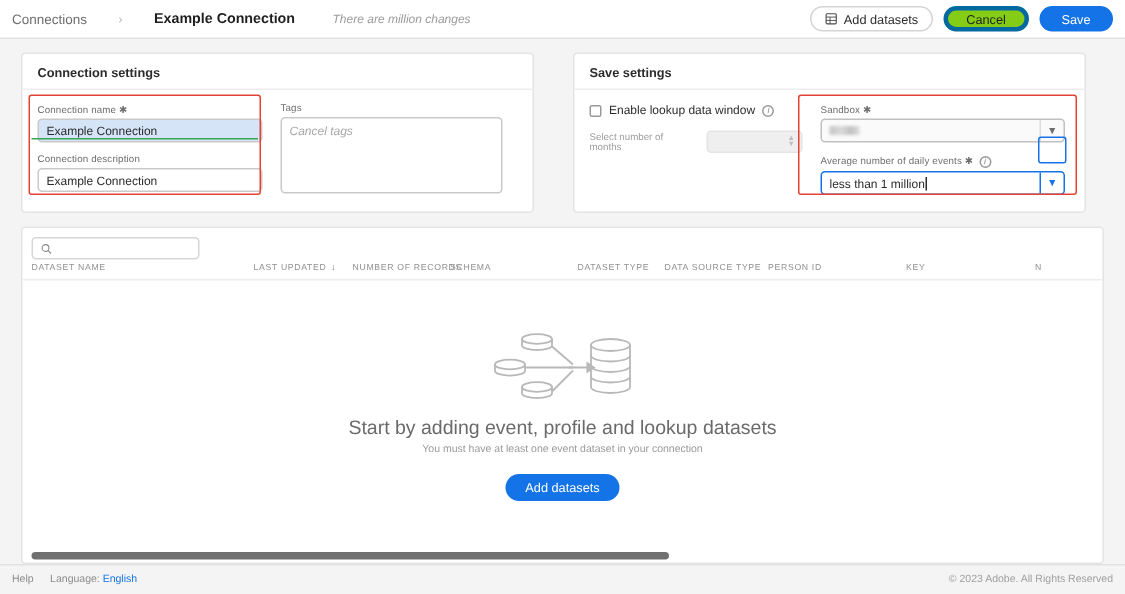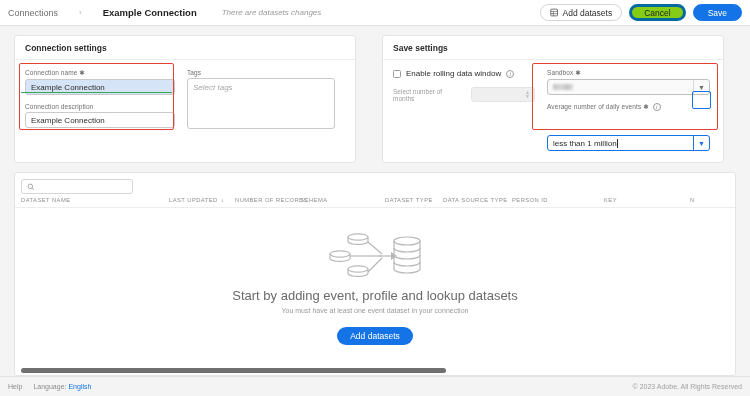--- a/index.html
+++ b/index.html
@@ -133,21 +133,21 @@
 </head>
 <body>
 
 <div class="app">
 
   <div class="header">
     <div class="breadcrumb">
       <span class="bc-root">Connections</span>
       <span class="bc-sep">›</span>
       <span class="bc-current">Example Connection</span>
-      <span class="bc-note">There are datasets changes</span>
+      <span class="bc-note">There are million changes</span>
     </div>
 
     <div class="hdr-actions">
       <div class="btn btn-quiet">
         <span class="ic">
           <svg width="9" height="9" viewBox="0 0 12 12">
             <rect x="1" y="1.5" width="9" height="9" rx="1" fill="none" stroke="#4a4a4a" stroke-width="1"></rect>
             <line x1="1" y1="4.5" x2="10" y2="4.5" stroke="#4a4a4a" stroke-width="0.8"></line>
             <line x1="1" y1="7.5" x2="10" y2="7.5" stroke="#4a4a4a" stroke-width="0.8"></line>
             <line x1="4.5" y1="4.5" x2="4.5" y2="10.5" stroke="#4a4a4a" stroke-width="0.8"></line>
@@ -181,36 +181,36 @@
           <div class="tinput sel">Example Connection</div>
 
           <div class="spacer8"></div>
 
           <div class="flabel">Connection description</div>
           <div class="tinput">Example Connection</div>
         </div>
 
         <div class="fieldcol">
           <div class="flabel">Tags</div>
-          <div class="tarea">Select tags</div>
+          <div class="tarea">Cancel tags</div>
         </div>
 
         <div class="ann-red" style="left:4px; top:3px; width:155px; height:67px;"></div>
         <div class="ann-green" style="left:6px; top:32px; width:151px;"></div>
       </div>
     </div>
 
     <div class="panel">
       <div class="panel-hd">Save settings</div>
       <div class="panel-bd">
 
         <div class="fieldcol" style="width:142px;">
           <div class="chk-row">
             <span class="chkbox"></span>
-            <span>Enable rolling data window</span>
+            <span>Enable lookup data window</span>
             <span class="info-i">i</span>
           </div>
           <div class="stepper-row">
             <span class="stepper-lbl">Select number of months</span>
             <span class="stepper">
               <span class="arr" style="top:2px;">▲</span>
               <span class="arr" style="bottom:2px;">▼</span>
             </span>
           </div>
         </div>
@@ -225,21 +225,21 @@
             <span class="chev">▼</span>
           </div>
 
           <div class="spacer8"></div>
 
           <div class="flabel">
             <span>Average number of daily events</span>
             <span class="req">✱</span>
             <span class="info-i" style="margin-left:2px;">i</span>
           </div>
-          <div class="select" style="border-color:#1473e6;margin-top:22px;">
+          <div class="select" style="border-color:#1473e6;">
             <span>less than 1 million</span>
             <span class="caret"></span>
             <span class="chev" style="border-left-color:#1473e6; color:#1473e6;">▼</span>
           </div>
 
           <div class="ann-blue" style="right:-1px; top:22px; width:19px; height:18px;"></div>
         </div>
 
         <div class="ann-red" style="left:149px; top:3px; width:186px; height:67px;"></div>
       </div>

